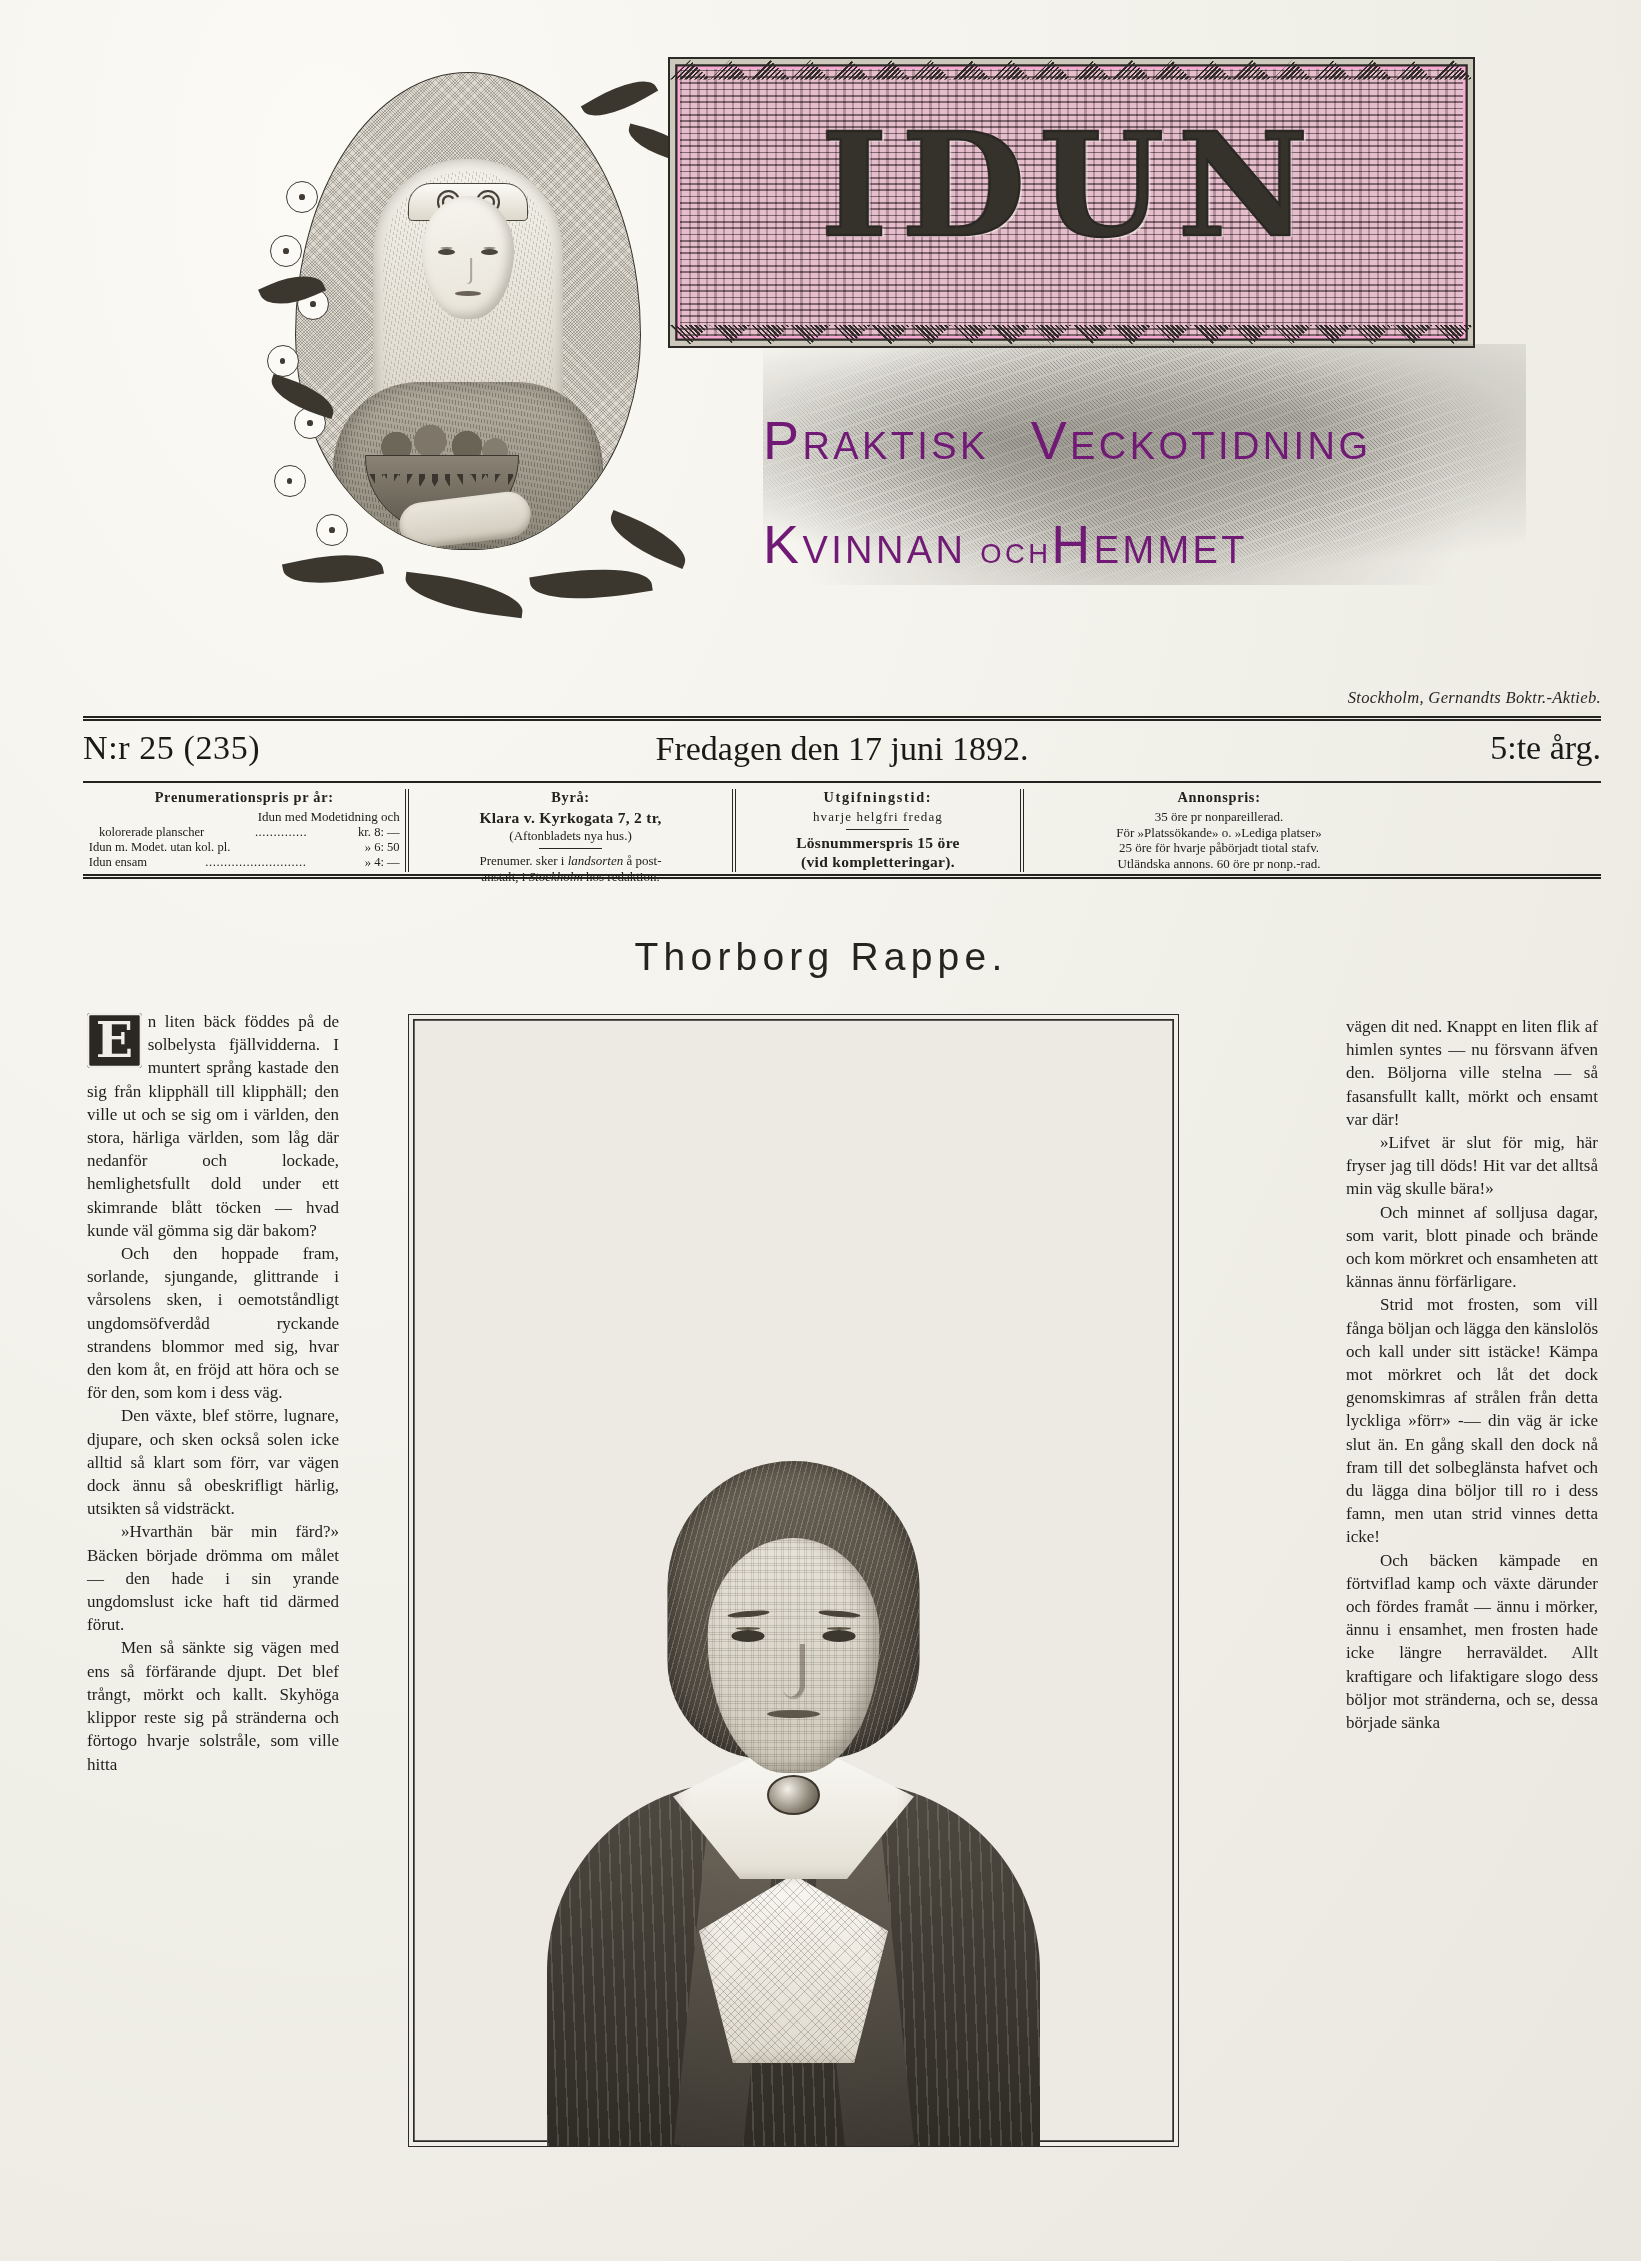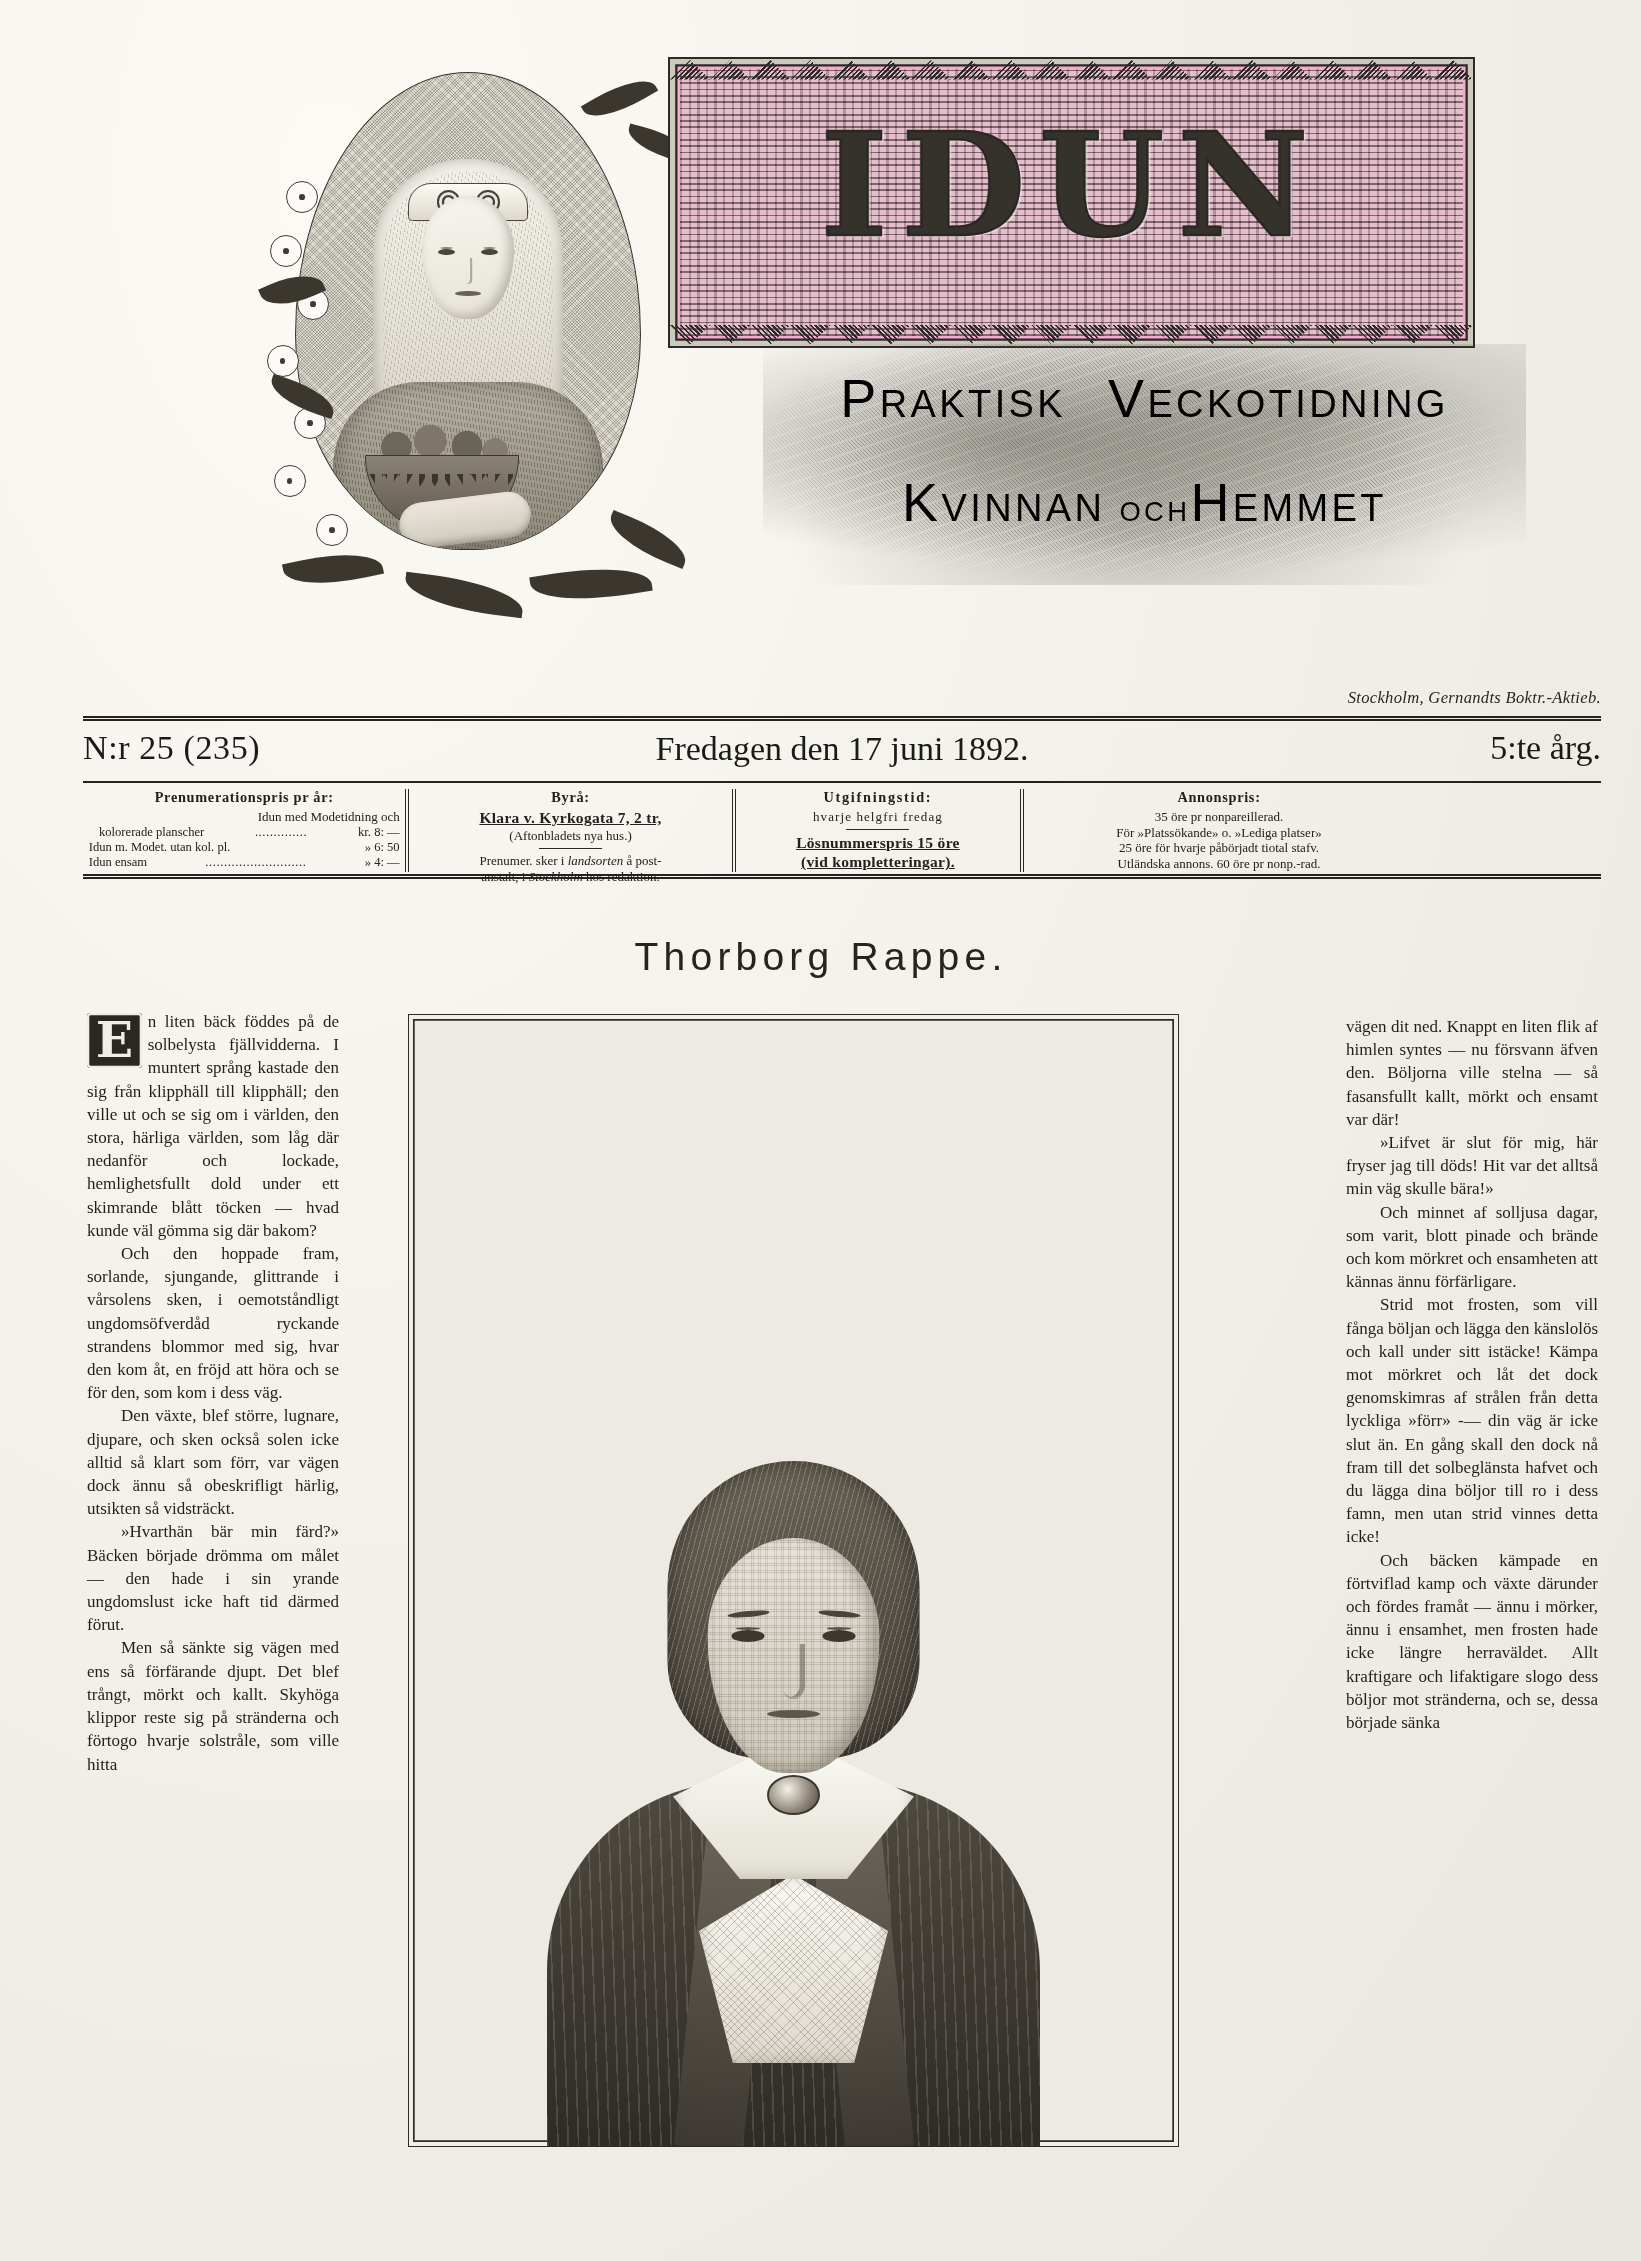--- a/index.html
+++ b/index.html
@@ -153,23 +153,23 @@
       radial-gradient(ellipse at 32% 40%,rgba(90,86,76,.42) 0%,rgba(90,86,76,0) 58%),
       radial-gradient(ellipse at 70% 30%,rgba(80,76,67,.34) 0%,rgba(80,76,67,0) 62%),
       radial-gradient(ellipse at 48% 78%,rgba(95,90,80,.30) 0%,rgba(95,90,80,0) 60%);
     filter:url(#none);
   }
   .wash:after{content:"";position:absolute;inset:0;
     background:repeating-linear-gradient(48deg,rgba(45,42,37,.30) 0 0.6px,rgba(255,255,255,0) 0.6px 2.9px);
     -webkit-mask-image:radial-gradient(ellipse at 48% 45%,#000 0%,#000 48%,transparent 72%);
             mask-image:radial-gradient(ellipse at 48% 45%,#000 0%,#000 48%,transparent 72%);}
   .sub-line{
-    position:absolute;width:100%;text-align:center;
+    position:absolute;width:100%;text-align:left;
     font-family:"Liberation Sans", sans-serif;
-    color:#000000;white-space:nowrap;
+    color:#701a75;white-space:nowrap;margin-top:42px;
   }
   .sub-1{top:23px;font-size:38px;letter-spacing:3.4px;}
   .sub-2{top:86px;font-size:25px;letter-spacing:3.4px;}
   .sub-3{top:127px;font-size:38px;letter-spacing:3.4px;}
   .cap{font-size:1.42em;}
 
   
   .imprint{
     position:absolute;right:41px;top:688px;
     font-family:"Liberation Serif", serif;font-style:italic;
@@ -190,21 +190,21 @@
   
   .infobox{position:absolute;left:83px;top:789px;width:1517px;height:83px;display:flex;}
   .ib-col{position:relative;padding:0 5.7px;text-align:center;
     font-family:"Liberation Serif", serif;font-size:13px;line-height:1.22;color:#23211d;}
   .ib-col + .ib-col{border-left:4px double #2a2824;}
   .ib-c1{width:20.5%;} .ib-c2{width:20.5%;} .ib-c3{width:19%;}
   .ib-c4{width:18%;}   .ib-c5{width:22%;padding-left:28px;}
   .ib-h{font-weight:700;letter-spacing:0.7px;font-size:14.3px;margin-bottom:2.3px;}
   .ib-h.sp{letter-spacing:1.7px;}
   .ib-big{font-weight:700;font-size:17px;letter-spacing:0.3px;}
-  .ib-big2{font-weight:700;font-size:15.5px;letter-spacing:0.3px;text-decoration:underline;}
+  .ib-big2{font-weight:700;font-size:15.5px;letter-spacing:0.3px;}
   .ib-row{display:flex;justify-content:space-between;white-space:nowrap;font-size:12.6px;}
   .ib-left{text-align:right;}
   .dots{flex:1;overflow:hidden;margin:0 2.3px;letter-spacing:0.6px;}
   .ib-minirule{width:63px;height:1.7px;background:#2a2824;margin:4px auto;}
   .ital{font-style:italic;}
 
   
   .headline{
     position:absolute;left:0;right:0;top:935px;text-align:center;
     font-family:"Liberation Sans", sans-serif;

